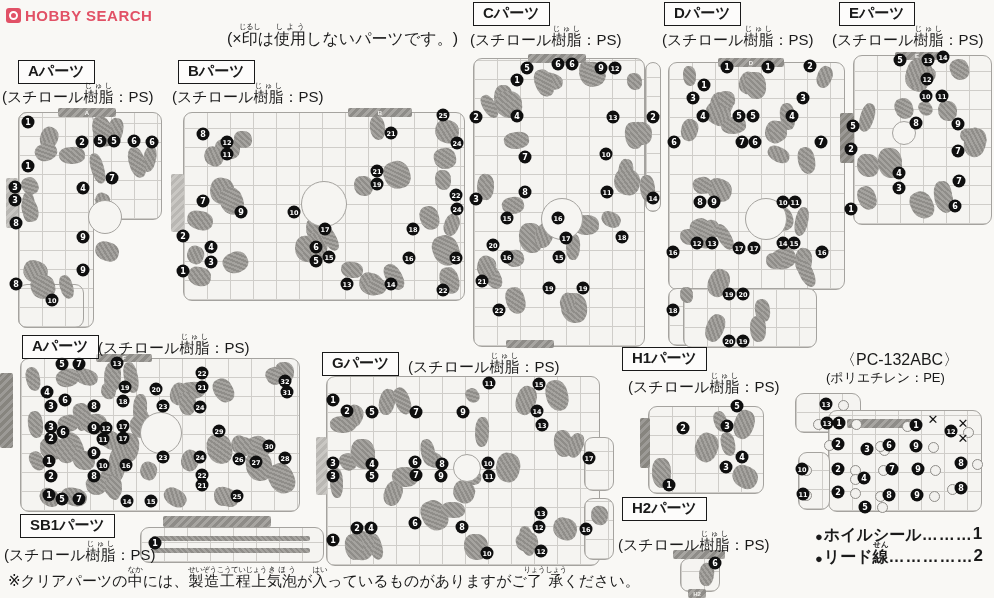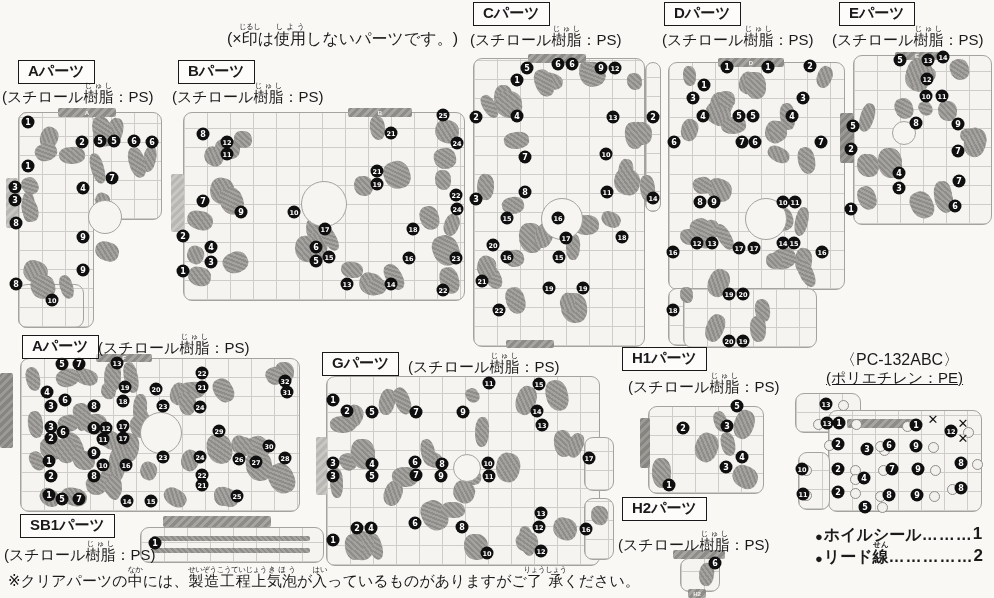--- a/index.html
+++ b/index.html
@@ -44,20 +44,24 @@
          transform:translate(-50%,-50%);font-family:"DejaVu Sans",sans-serif;}
   .xmark{z-index:5;font-weight:bold;font-size:13px;transform:translate(-50%,-50%);color:#111;line-height:1;}
   
   .acc-line{display:flex;align-items:flex-end;font-weight:bold;font-size:16px;white-space:nowrap;z-index:8;}
   .footnote{font-size:15px;z-index:8;}
 </style>
 </head>
 <body>
 
 <div class="page">
+  <div class="abs watermark" style="left:6px;top:7px;">
+    <span class="wm-icon"></span>
+    <span>HOBBY SEARCH</span>
+  </div>
   <div class="abs ruby-line note" style="left:227px;top:11px;margin-top:12px;">(×<ruby>印<rt>じるし</rt></ruby>は<ruby>使用<rt>しよう</rt></ruby>しないパーツです。)</div>
 
   <div id="runner-layer">
       <div class="abs label-box" style="left: 18px; top: 60px;">Aパーツ</div>
       <div class="abs ruby-line material" style="left: 2px; top: 82px;">(スチロール<ruby>樹脂<rt>じゅし</rt></ruby>：PS)</div>
       <div class="abs frame" style="left: 18px; top: 112px; width: 142px; height: 106px;"></div>
       <div class="abs frame" style="left: 18px; top: 112px; width: 74px; height: 214px;"></div>
       <div class="abs frame" style="left: 18px; top: 284px; width: 64px; height: 42px;"></div>
       <div class="abs tag" style="left: 58px; top: 108px; width: 58px; height: 9px;">A</div>
       <div class="abs tab light" style="left: 6px; top: 178px; width: 12px; height: 50px;"></div>
@@ -509,21 +513,21 @@
       <div class="abs badge" style="left: 726px; top: 467px; font-size: 8px;">3</div>
       <div class="abs badge" style="left: 669px; top: 485px; font-size: 8px;">1</div>
       <div class="abs label-box" style="left: 622px; top: 497px;">H2パーツ</div>
       <div class="abs ruby-line material" style="left: 618px; top: 530px;">(スチロール<ruby>樹脂<rt>じゅし</rt></ruby>：PS)</div>
       <div class="abs frame" style="left: 680px; top: 558px; width: 38px; height: 32px;"></div>
       <div class="abs tag" style="left: 673px; top: 550px; width: 52px; height: 9px;"></div>
       <div class="abs tag" style="left: 688px; top: 589px; width: 18px; height: 9px;">H2</div>
       <div class="abs blob" style="left: 699px; top: 563px; width: 15px; height: 23px; transform: rotate(10deg);"></div>
       <div class="abs badge" style="left: 715px; top: 563px; font-size: 8px;">6</div>
       <div class="abs pc-head" style="left: 840px; top: 350px;">〈PC-132ABC〉</div>
-      <div class="abs pc-head" style="left: 826px; top: 369px; font-size: 15px; text-decoration: underline;">(ポリエチレン：PE)</div>
+      <div class="abs pc-head" style="left: 826px; top: 369px; font-size: 13px;">(ポリエチレン：PE)</div>
       <div class="abs frame" style="left: 795px; top: 393px; width: 64px; height: 38px;"></div>
       <div class="abs frame" style="left: 828px; top: 410px; width: 152px; height: 100px;"></div>
       <div class="abs frame" style="left: 798px; top: 452px; width: 30px; height: 56px;"></div>
       <div class="abs tag" style="left: 847px; top: 419px; width: 70px; height: 9px;"></div>
       <div class="abs blob light" style="left: 838px; top: 400px; width: 9px; height: 9px;"></div>
       <div class="abs blob light" style="left: 813px; top: 419px; width: 9px; height: 9px;"></div>
       <div class="abs blob light" style="left: 851px; top: 419px; width: 9px; height: 9px;"></div>
       <div class="abs blob light" style="left: 902px; top: 421px; width: 9px; height: 9px;"></div>
       <div class="abs blob light" style="left: 963px; top: 427px; width: 9px; height: 9px;"></div>
       <div class="abs blob light" style="left: 824px; top: 440px; width: 9px; height: 9px;"></div>

